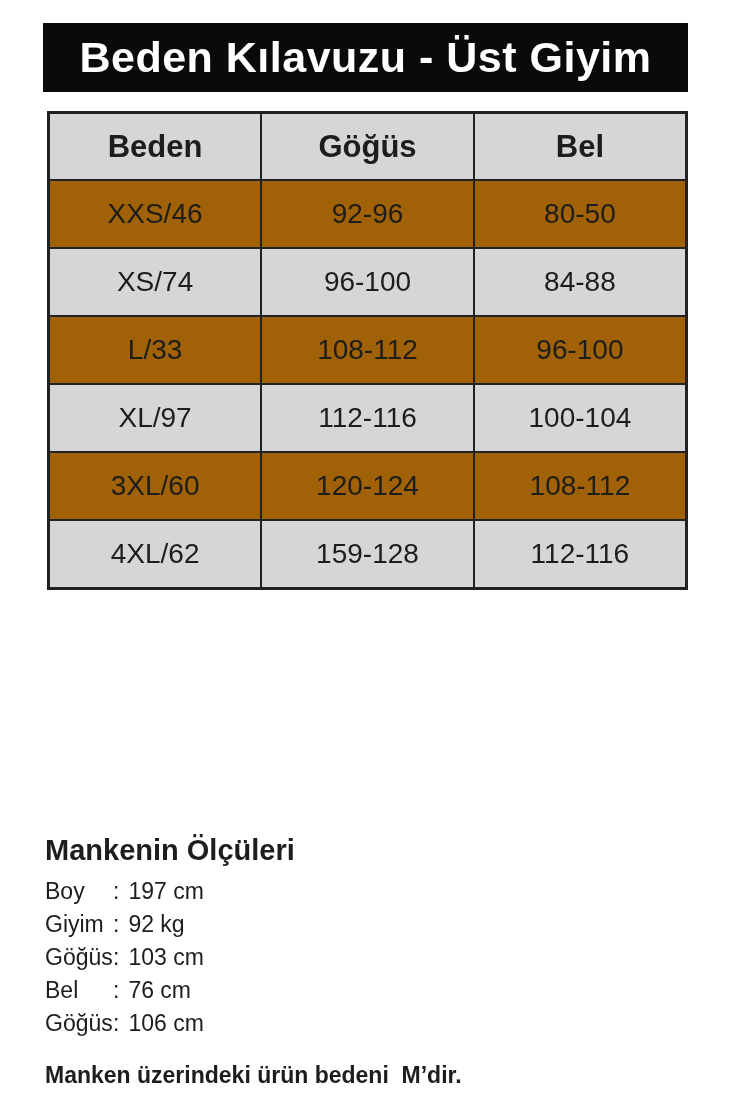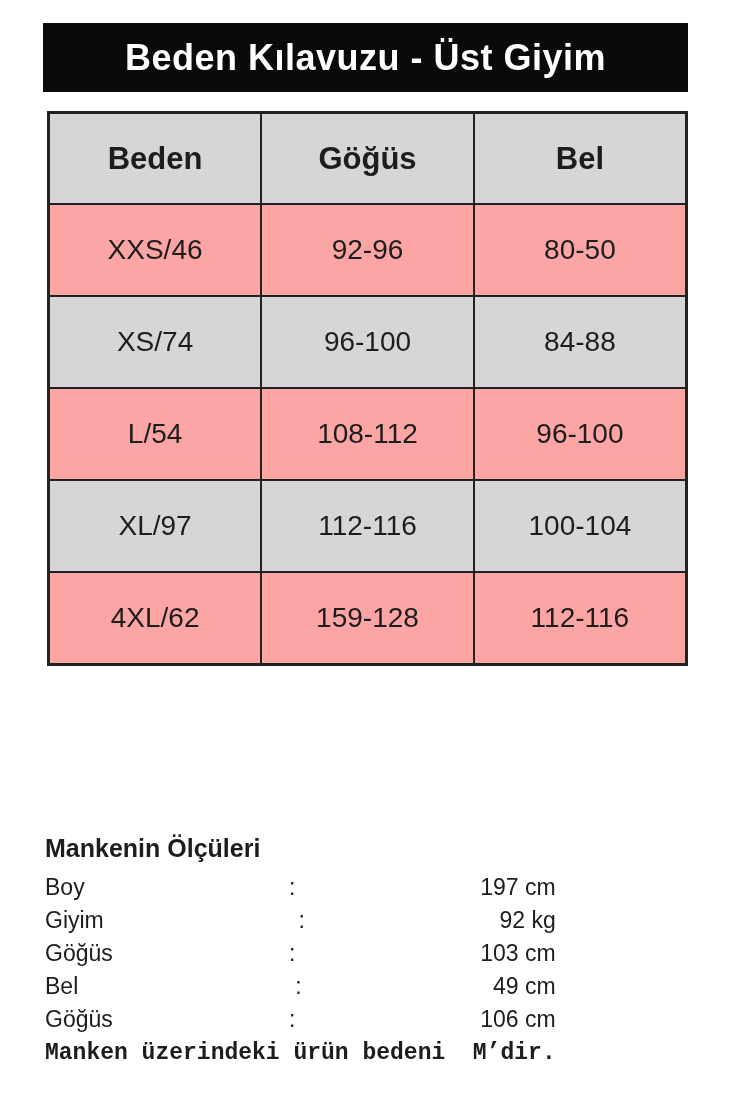--- a/index.html
+++ b/index.html
@@ -23,89 +23,87 @@
     top: 23px;
     width: 645px;
     height: 69px;
     background: #0a0a0a;
     display: flex;
     align-items: center;
     justify-content: center;
   }
   .banner-title {
     color: #ffffff;
-    font-size: 36px;
+    font-size: 43px;
     font-weight: bold;
     letter-spacing: 0.5px;
     white-space: nowrap;
   }
 
   
   .size-table {
     position: absolute;
     left: 47px;
     top: 111px;
     width: 641px;
     border-collapse: collapse;
     table-layout: fixed;
     text-align: center;
     border: 3px solid #222222;
   }
   .size-table th,
   .size-table td {
     border: 2px solid #222222;
-    padding: 12px;
+    padding: 0;
     vertical-align: middle;
   }
   .size-table th {
     height: 65px;
     background: #d6d6d6;
     font-size: 31px;
     font-weight: bold;
   }
   .size-table td {
     height: 66px;
     font-size: 28px;
     font-weight: normal;
-    background: #fca5a5;
+    background: #a16207;
   }
   .size-table tbody tr:nth-child(even) td {
     background: #d6d6d6;
   }
 
   
   .model {
     position: absolute;
     left: 45px;
     top: 834px;
     font-size: 23px;
   }
   .model-title {
-    font-size: 25px;
+    font-size: 29px;
     font-weight: bold;
     margin: 0 0 8px 0;
   }
   .m-row {
     display: flex;
     line-height: 33px;
-    justify-content: space-between;
   }
   .m-label {
     width: 68px;
     flex: 0 0 68px;
   }
   .m-sep {
     margin-right: 9px;
   }
   .m-note {
     font-weight: bold;
     line-height: 33px;
-    margin-top: 1px;
+    margin-top: 19px;
     white-space: pre-wrap;
-    font-family: Liberation Mono, monospace;
   }
 </style>
 </head>
 <body>
 
 <div class="banner">
   <div class="banner-title">Beden Kılavuzu - Üst Giyim</div>
 </div>
 
 <table class="size-table">
@@ -121,28 +119,33 @@
       <td>XXS/46</td>
       <td>92-96</td>
       <td>80-50</td>
     </tr>
     <tr>
       <td>XS/74</td>
       <td>96-100</td>
       <td>84-88</td>
     </tr>
     <tr>
-      <td>L/54</td>
+      <td>L/33</td>
       <td>108-112</td>
       <td>96-100</td>
     </tr>
     <tr>
       <td>XL/97</td>
       <td>112-116</td>
       <td>100-104</td>
+    </tr>
+    <tr>
+      <td>3XL/60</td>
+      <td>120-124</td>
+      <td>108-112</td>
     </tr>
     <tr>
       <td>4XL/62</td>
       <td>159-128</td>
       <td>112-116</td>
     </tr>
   </tbody>
 </table>
 
 <div class="model">
@@ -159,21 +162,21 @@
     <span class="m-value">92 kg</span>
   </div>
   <div class="m-row">
     <span class="m-label">Göğüs</span>
     <span class="m-sep">:</span>
     <span class="m-value">103 cm</span>
   </div>
   <div class="m-row">
     <span class="m-label">Bel</span>
     <span class="m-sep">:</span>
-    <span class="m-value">49 cm</span>
+    <span class="m-value">76 cm</span>
   </div>
   <div class="m-row">
     <span class="m-label">Göğüs</span>
     <span class="m-sep">:</span>
     <span class="m-value">106 cm</span>
   </div>
 
   <div class="m-note">Manken üzerindeki ürün bedeni  M’dir.</div>
 </div>
 

